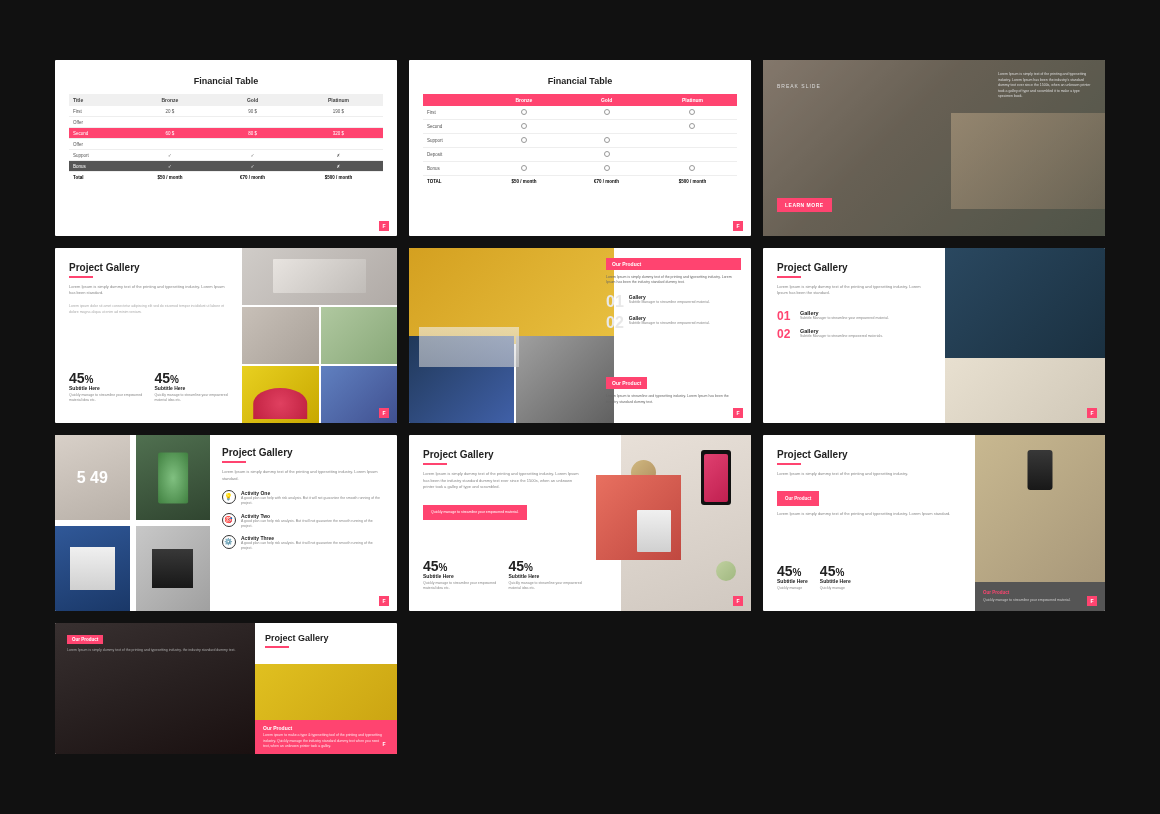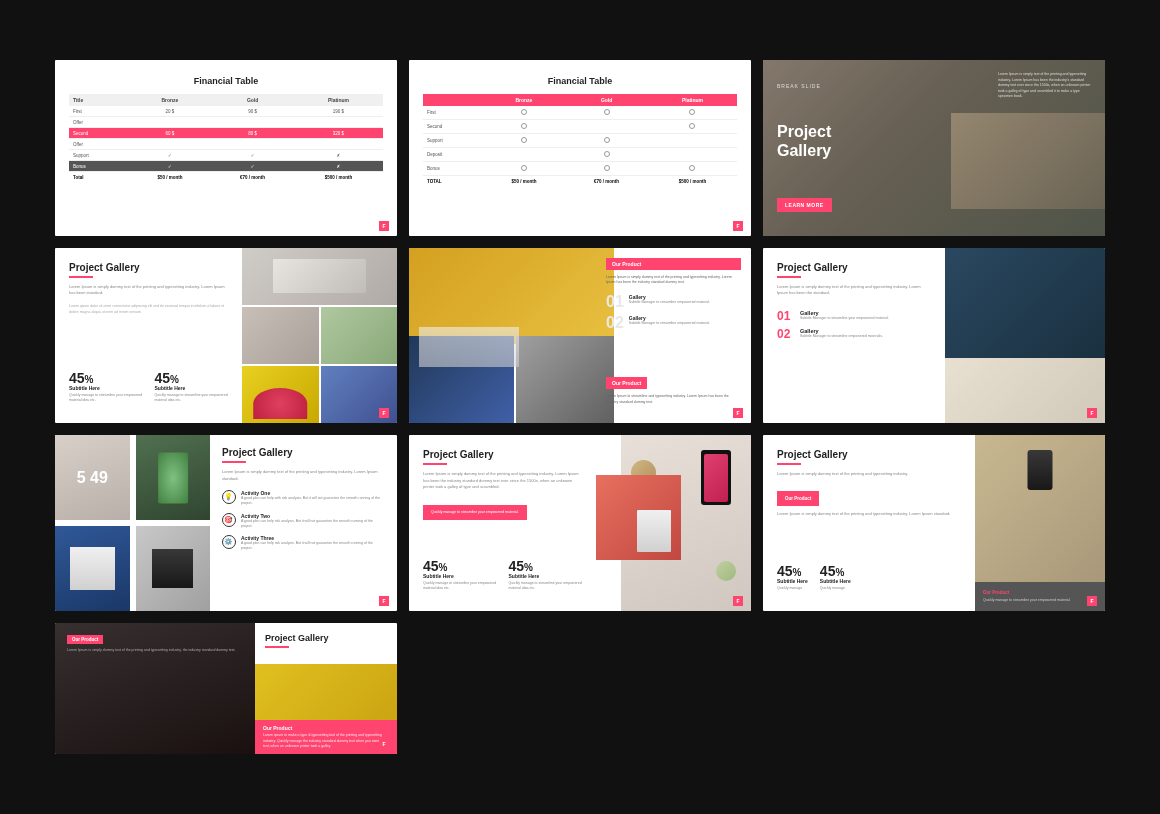--- a/index.html
+++ b/index.html
@@ -491,21 +491,20 @@
       </div>
   </div>
 
   <div class="slide slide-3">
     <div class="bg-photo"></div>
     <div class="overlay"></div>
     <div class="content">
       <div>
         <span style="font-size:5px;color:#ddd;letter-spacing:1px;text-transform:uppercase;">BREAK SLIDE</span>
       </div>
-      <div style="font-size:16px;font-weight:900;color:#fff;line-height:1.2;margin-top:30px;">Project<br>Gallery</div>
       <div style="position:absolute;right:12px;top:12px;width:95px;font-size:3.5px;color:#ddd;line-height:1.6;">Lorem Ipsum is simply text of the printing and typesetting industry. Lorem Ipsum has been the industry's standard dummy text ever since the 1500s, when an unknown printer took a galley of type and scrambled it to make a type specimen book.</div>
       <div style="margin-top:auto;margin-bottom:10px;">
         <div style="display:inline-block;background:#ff4470;color:#fff;font-size:5px;font-weight:700;padding:4px 8px;letter-spacing:0.5px;cursor:pointer;">LEARN MORE</div>
       </div>
     </div>
 
     <div style="position:absolute;right:0;top:30%;width:45%;height:55%;background:linear-gradient(135deg,rgba(180,160,130,0.6),rgba(140,120,100,0.4));"></div>
   </div>
 
   <div class="slide" style="display:flex;overflow:hidden;position:relative;">

